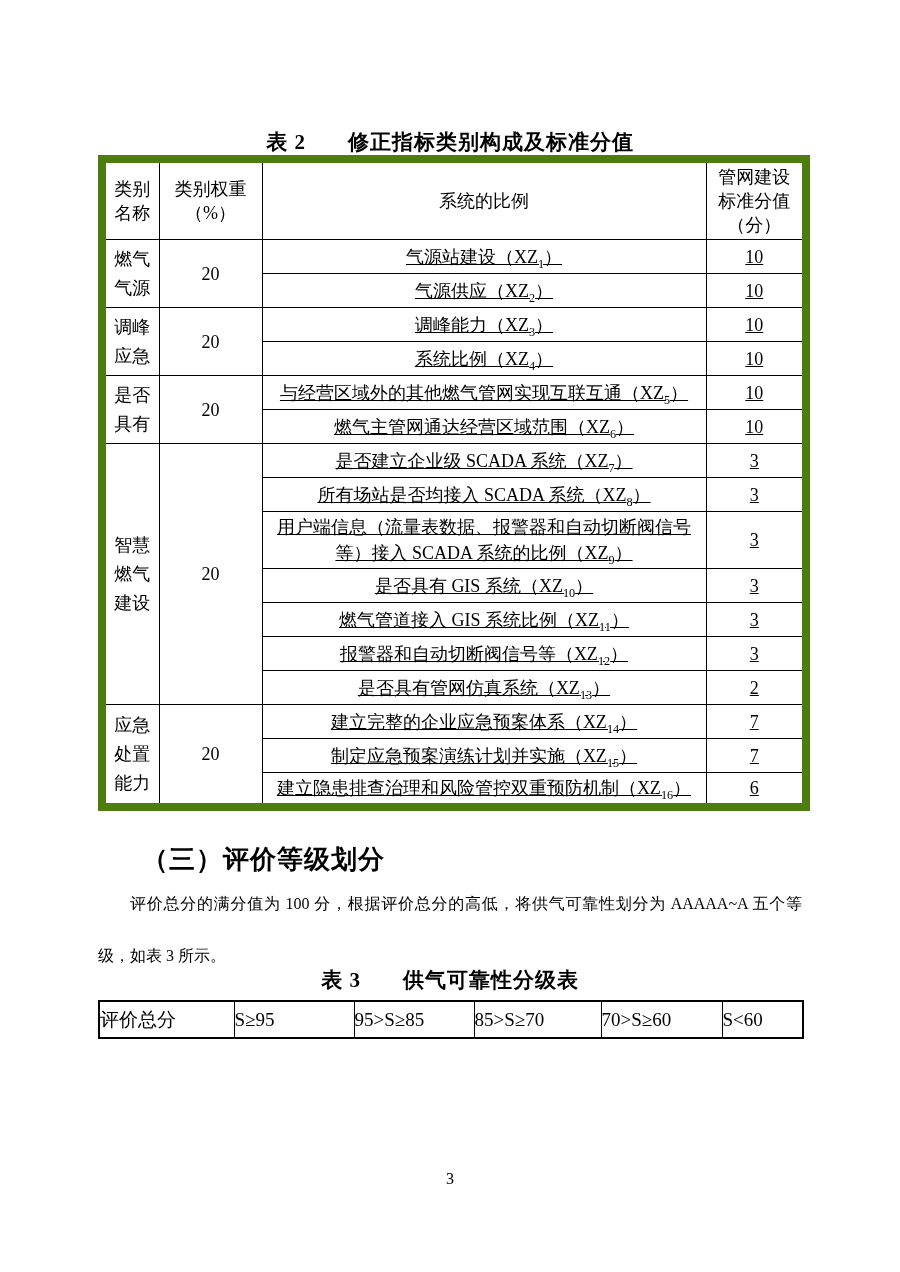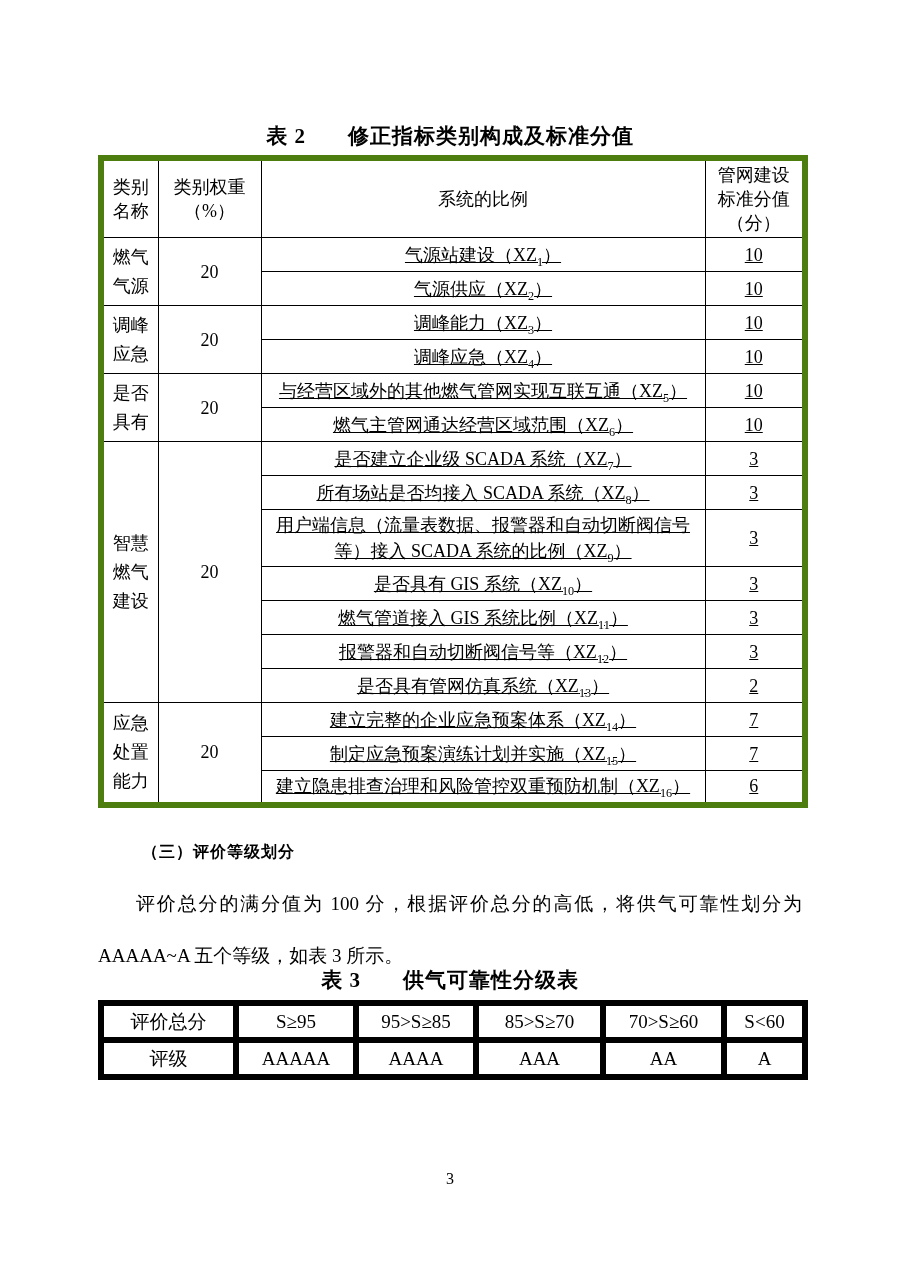--- a/index.html
+++ b/index.html
@@ -11,60 +11,60 @@
   }
   .page { position: relative; width: 900px; height: 1272px; background: #fff; overflow: hidden; }
 
   .caption {
     position: absolute; left: 0; width: 100%;
     text-align: center; font-weight: bold; font-size: 21px;
     letter-spacing: 1px;
   }
   .caption .cap-label { margin-right: 42px; }
 
-  #t2-caption { top: 122px; }
+  #t2-caption { top: 128px; }
   #t3-caption { top: 966px; }
 
   table { border-collapse: collapse; table-layout: fixed; }
 
   #table2 {
     position: absolute; top: 155px; left: 98px; width: 704px;
-    border: 6px solid #4d7c0f;
+    border: 8px solid #4d7c0f;
     font-size: 18px;
   }
   #table2 td {
     border: 1px solid #000;
     text-align: center; vertical-align: middle;
     padding: 2px 4px;
     line-height: 26px;
   }
   #table2 tr.hdr td { height: 75px; line-height: 24px; }
   #table2 td.ind-cell, #table2 td.score-cell { height: 34px; text-decoration: underline; }
   #table2 td.cat-cell { width: 57px; padding: 2px 6px; line-height: 29px; }
   sub { font-size: 68%; line-height: 0; }
 
   #heading3 {
     position: absolute; top: 842px; left: 142px;
-    font-weight: bold; font-size: 16px; letter-spacing: 1px;
+    font-weight: bold; font-size: 26px; letter-spacing: 1px;
   }
 
   #para {
     position: absolute; top: 878px; left: 98px; width: 704px;
-    font-size: 19px; line-height: 52px;
+    font-size: 16px; line-height: 52px;
     text-indent: 2em; text-align: justify;
   }
 
   #table3 {
     position: absolute; top: 1000px; left: 98px; width: 704px;
     border: 2px solid #000;
     font-size: 19px;
   }
   #table3 td {
-    border: 6px solid #000000;
-    height: 37px; text-align: center; vertical-align: middle;
+    border: 1px solid #000000;
+    height: 37px; text-align: left; vertical-align: middle;
   }
 
   #page-number {
     position: absolute; top: 1170px; left: 0; width: 100%;
     text-align: center; font-size: 16px;
   }
 </style>
 </head>
 <body>
 
@@ -110,21 +110,21 @@
         <td class="score-cell">10</td>
       </tr>
 
       <tr>
         <td class="cat-cell" rowspan="2">调峰应急</td>
         <td rowspan="2">20</td>
         <td class="ind-cell"><span>调峰能力（XZ</span><sub>3</sub><span>）</span></td>
         <td class="score-cell">10</td>
       </tr>
       <tr>
-        <td class="ind-cell"><span>调峰应急（XZ</span><sub>4</sub><span>）</span></td>
+        <td class="ind-cell"><span>系统比例（XZ</span><sub>4</sub><span>）</span></td>
         <td class="score-cell">10</td>
       </tr>
 
       <tr>
         <td class="cat-cell" rowspan="2">是否具有</td>
         <td rowspan="2">20</td>
         <td class="ind-cell"><span>与经营区域外的其他燃气管网实现互联互通（XZ</span><sub>5</sub><span>）</span></td>
         <td class="score-cell">10</td>
       </tr>
       <tr>
@@ -199,26 +199,18 @@
       </colgroup>
     <tbody>
       <tr>
         <td>评价总分</td>
         <td>S≥95</td>
         <td>95&gt;S≥85</td>
         <td>85&gt;S≥70</td>
         <td>70&gt;S≥60</td>
         <td>S&lt;60</td>
       </tr>
-      <tr>
-        <td>评级</td>
-        <td>AAAAA</td>
-        <td>AAAA</td>
-        <td>AAA</td>
-        <td>AA</td>
-        <td>A</td>
-      </tr>
     </tbody>
   </table>
 
   <div id="page-number">3</div>
 
 </div>
 
 </body></html>

